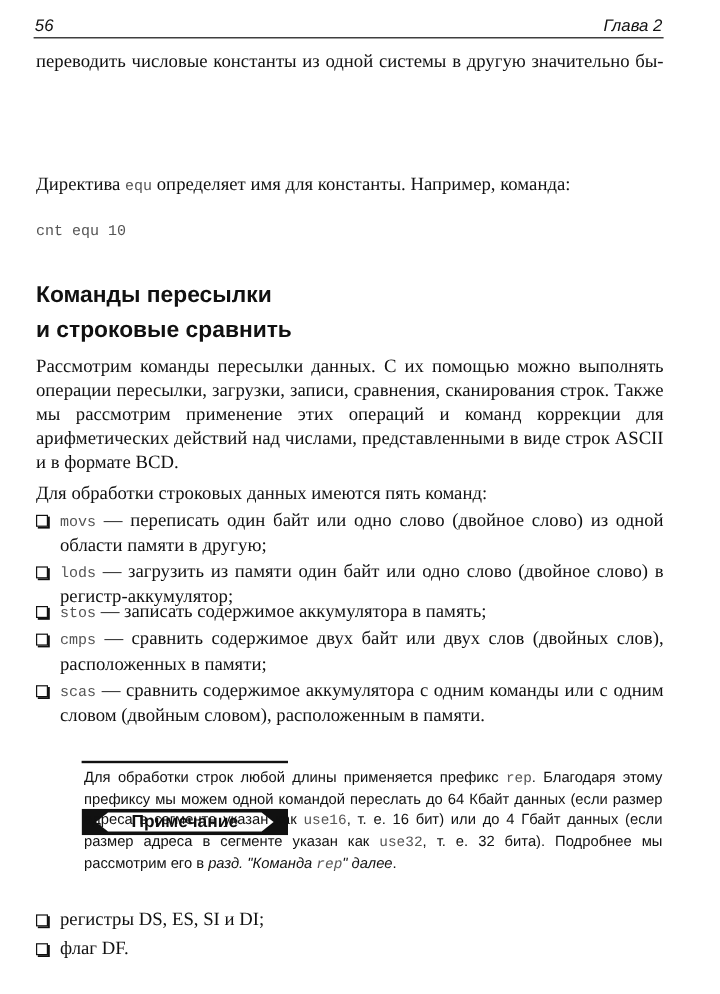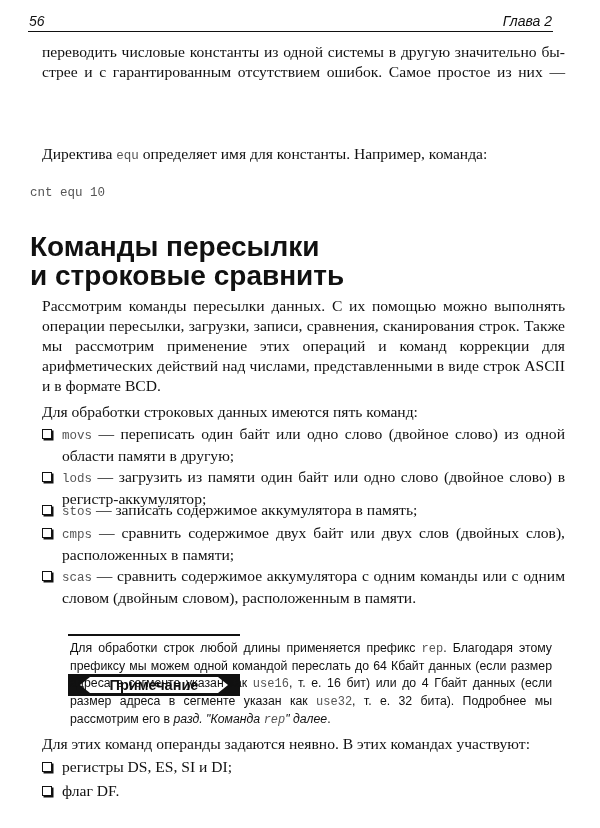--- a/index.html
+++ b/index.html
@@ -5,31 +5,31 @@
   html, body { margin: 0; padding: 0; background: #ffffff; }
   body { width: 600px; height: 828px; position: relative; overflow: hidden; color: #111; }
   .page { position: absolute; left: 0; top: 0; width: 600px; height: 828px; }
   .running-head {
     position: absolute; left: 28px; top: 12px; width: 525px; height: 19px;
     border-bottom: 1.5px solid #111;
     font-family: "Liberation Sans", sans-serif; font-style: italic; font-size: 14px;
   }
   .running-head .pn { position: absolute; left: 1px; top: 1px; text-align: right; }
   .running-head .ch { position: absolute; right: 1px; top: 1px; }
-  .serif { font-family: "Liberation Serif", serif; font-size: 15.6px; line-height: 20px; margin-left: 12px; }
+  .serif { font-family: "Liberation Serif", serif; font-size: 15.6px; line-height: 20px; }
   .mono { font-family: "Liberation Mono", monospace; font-size: 12.5px; color: #555; }
   .para { position: absolute; left: 30px; width: 523px; text-align: justify; }
   .h3 {
     position: absolute; left: 30px; top: 118px;
     font-family: "Liberation Sans", sans-serif; font-weight: bold; font-size: 17px;
   }
   .h3 i { font-style: italic; }
   .h2 {
     position: absolute; left: 30px; top: 232px; width: 500px;
-    font-family: "Liberation Sans", sans-serif; font-weight: bold; font-size: 28px; line-height: 29px;
+    font-family: "Liberation Sans", sans-serif; font-weight: bold; font-size: 19px; line-height: 29px;
   }
   .code-line { position: absolute; left: 30px; top: 167px; margin-top: 19px; }
   .bullet { position: absolute; left: 30px; width: 523px; }
   .bullet .box {
     position: absolute; left: 0; top: 5px; width: 8px; height: 8px;
     border: 1.3px solid #111; box-shadow: 1.5px 1.5px 0 #111; background: #fff;
   }
   .bullet .txt { position: absolute; left: 20px; width: 503px; text-align: justify; }
   .note-banner { position: absolute; left: 68px; top: 628px; width: 172px; height: 22px; margin-top: 46px; }
   .note-banner .lbl {
@@ -49,21 +49,20 @@
 
 <div class="page">
 
   <div class="running-head">
     <span class="pn">56</span>
     <span class="ch">Глава 2</span>
   </div>
 
   <div class="para serif" style="top:42px;">
     <div style="text-align:justify;text-align-last:justify;">переводить числовые константы из одной системы в другую значительно бы-</div>
-    <div style="text-align:justify;text-align-last:justify;">стрее и с гарантированным отсутствием ошибок. Самое простое из них —</div>
   </div>
 
 
   <div class="para serif" style="top:144px;">
     <span>Директива </span><span class="mono">equ</span><span> определяет имя для константы. Например, команда:</span>
   </div>
 
   <div class="code-line mono">cnt equ 10</div>
 
 
@@ -107,21 +106,20 @@
       <polygon points="12,11 22,3 150,3 160,11 150,19 22,19" fill="#fff"></polygon>
     </svg>
     <div class="lbl">Примечание</div>
   </div>
   <div class="note-rule"></div>
 
   <div class="note-text">
     <span>Для обработки строк любой длины применяется префикс </span><span class="mono">rep</span><span>. Благодаря этому префиксу мы можем одной командой переслать до 64 Кбайт данных (если размер адреса в сегменте указан как </span><span class="mono">use16</span><span>, т. е. 16 бит) или до 4 Гбайт данных (если размер адреса в сегменте указан как </span><span class="mono">use32</span><span>, т. е. 32 бита). Подробнее мы рассмотрим его в </span><i><span>разд. "Команда </span><span class="mono">rep</span><span>" далее</span></i><span>.</span>
   </div>
 
-  <div class="para serif" style="top:734px;">Для этих команд операнды задаются неявно. В этих командах участвуют:</div>
 
   <div class="bullet serif" style="top:757px;">
     <span class="box"></span>
     <div class="txt">регистры DS, ES, SI и DI;</div>
   </div>
 
   <div class="bullet serif" style="top:781px;">
     <span class="box"></span>
     <div class="txt">флаг DF.</div>
   </div>

